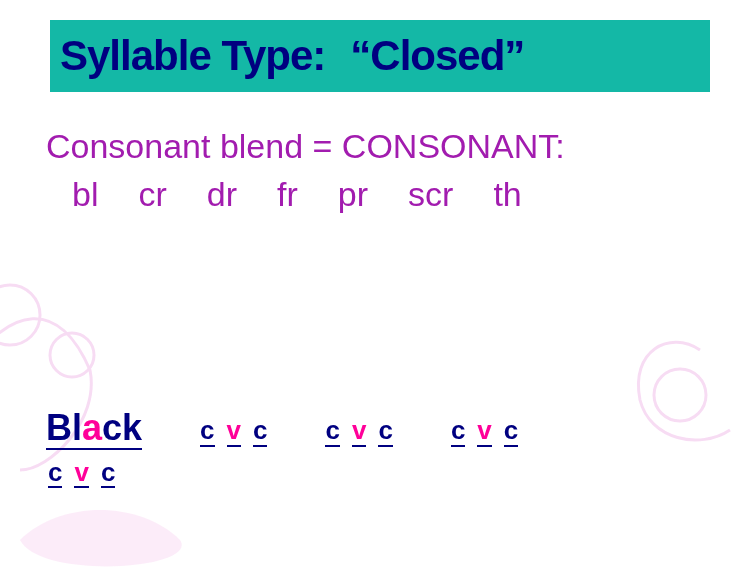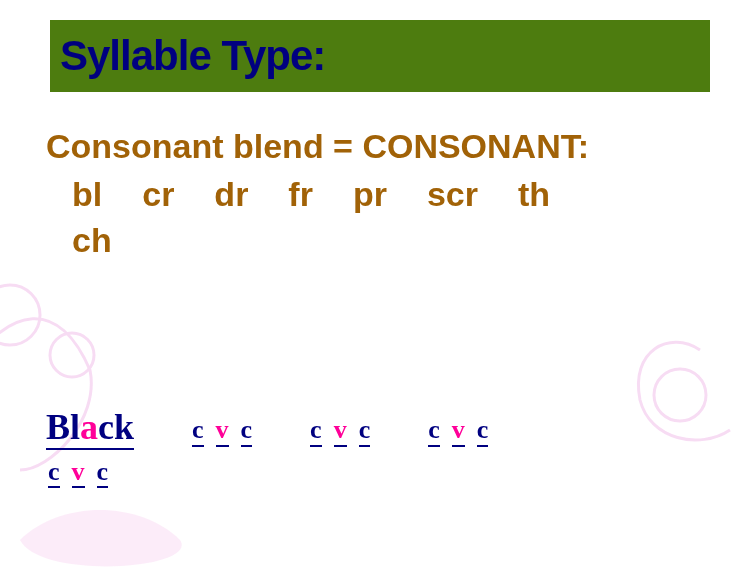--- a/index.html
+++ b/index.html
@@ -1,29 +1,29 @@
 <!DOCTYPE html>
 <html><head>
 <meta charset="utf-8">
 <style>
   html,body{margin:0;padding:0;width:751px;height:576px;}
   body{background:#fff;font-family:Verdana,Geneva,sans-serif;}
   .slide{position:relative;width:751px;height:576px;overflow:hidden;color:#000080;}
   .deco{position:absolute;inset:0;pointer-events:none;}
   .deco svg{position:absolute;}
   .title-box{position:absolute;left:50px;top:20px;width:660px;height:72px;
-    background:#4d7c0f;display:flex;align-items:center;gap:25px;
+    background:#14b8a6;display:flex;align-items:center;gap:25px;
     padding:0 10px;box-sizing:border-box;}
   .title-box span{font-weight:700;font-size:42px;line-height:1;color:#000080;white-space:nowrap;letter-spacing:-1px;}
-  .body-area{position:absolute;left:46px;top:124px;width:660px;font-size:34px;line-height:1.35;font-weight:700;color:#a16207;}
+  .body-area{position:absolute;left:46px;top:124px;width:660px;font-size:34px;line-height:1.35;font-weight:400;color:#a21caf;}
   .heading{font-size:34px;margin-bottom:2px;}
   .clist{display:flex;gap:40px;padding-left:26px;flex-wrap:wrap;}
   .clist.row2{padding-left:30px;}
   .extra{padding-left:26px;}
-  .words{position:absolute;left:46px;top:408px;width:660px;display:flex;gap:56px;font-family:Liberation Serif, serif;}
+  .words{position:absolute;left:46px;top:408px;width:660px;display:flex;gap:56px;}
   .wcol{display:flex;flex-direction:column;align-items:flex-start;}
   .word{font-size:36px;font-weight:700;border-bottom:2px solid #000080;line-height:1.1;white-space:nowrap;}
   .word .v{color:#ff0099;}
   .cvc{display:flex;gap:12px;margin-top:8px;padding-left:2px;}
   .cvc span{font-size:26px;font-weight:700;border-bottom:2px solid #000080;line-height:1.1;}
   .cvc .v{color:#ff0099;}
   .cvc .c{color:#000080;}
 </style>
 </head>
 <body>
@@ -40,35 +40,35 @@
         <path d="M20 540 C 60 500, 140 500, 180 540 C 200 570, 40 580, 20 540 Z" fill="#fce9f8" stroke="none"></path>
 
         <path d="M700 350 C 670 330, 630 350, 640 400 C 650 440, 700 450, 730 430"></path>
         <circle cx="680" cy="395" r="26"></circle>
       </g>
     </svg>
   </div>
 
   <div class="title-box">
     <span>Syllable Type:</span>
+    <span>“Closed”</span>
   </div>
 
   <div class="body-area">
     <div class="heading">Consonant blend = CONSONANT:</div>
 
     <div class="clist">
       <span>bl</span>
       <span>cr</span>
       <span>dr</span>
       <span>fr</span>
       <span>pr</span>
       <span>scr</span>
       <span>th</span>
     </div>
-    <div class="extra">ch</div>
 
   </div>
 
   <div class="words">
     <div class="wcol">
       <span class="word">
         <span>Bl</span><span class="v">a</span><span>ck</span>
       </span>
       <div class="cvc">
         <span class="c">c</span>

